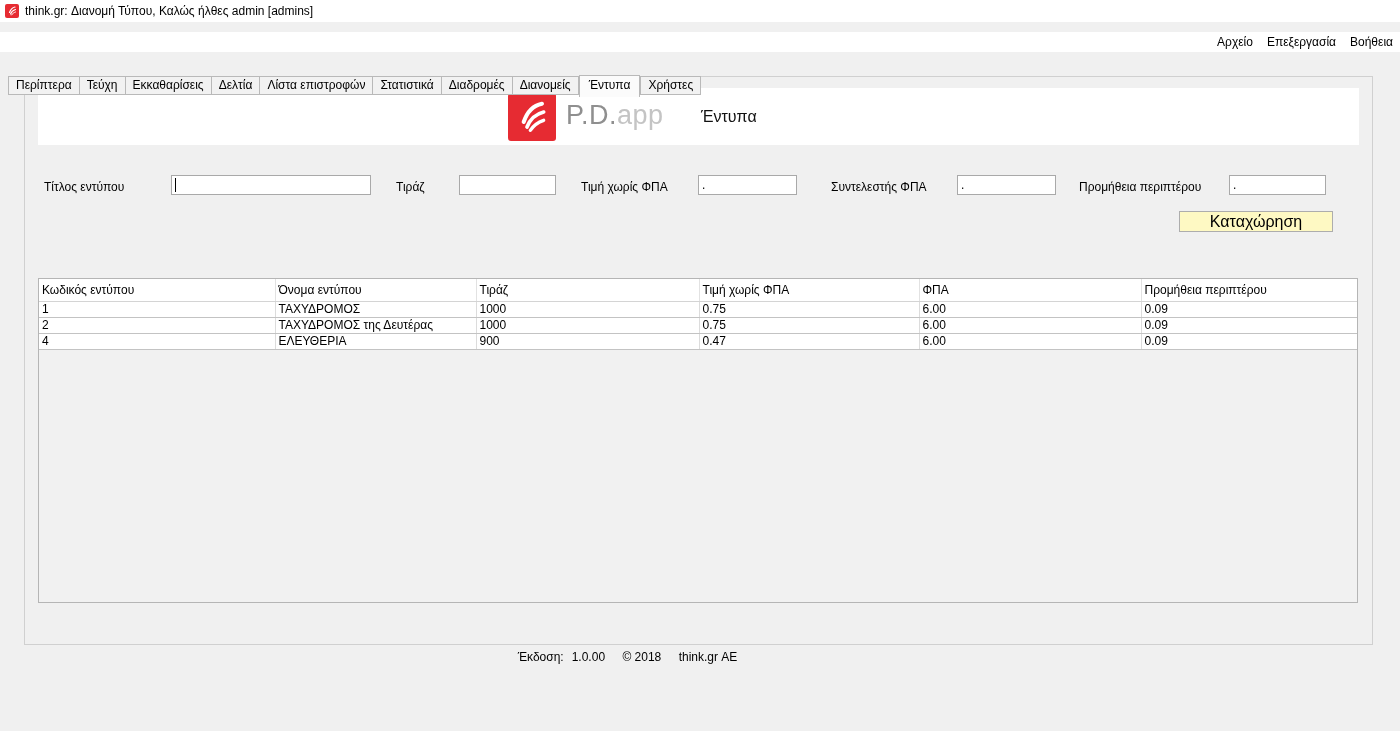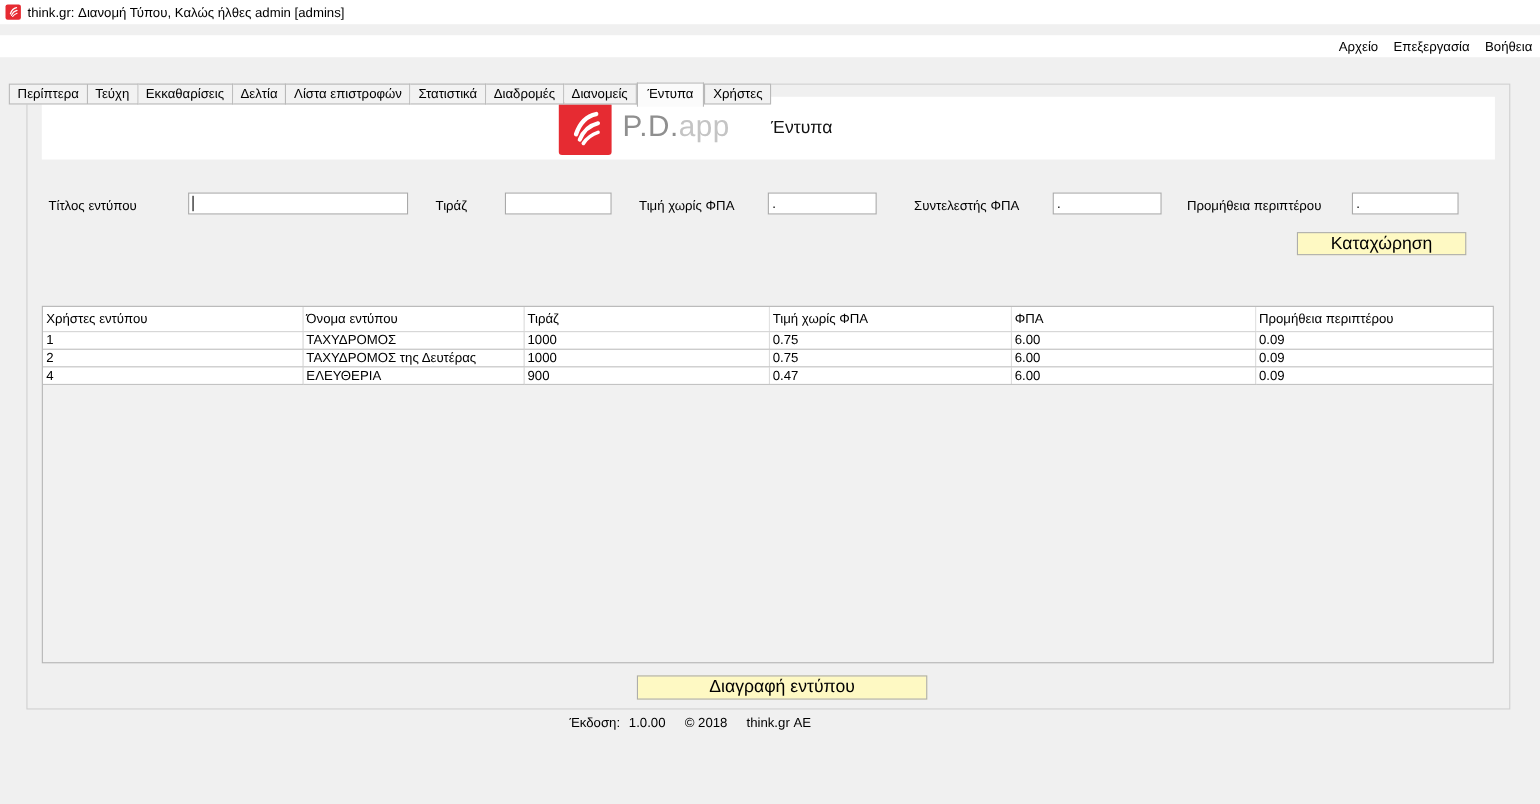--- a/index.html
+++ b/index.html
@@ -199,21 +199,21 @@
       <colgroup>
         <col style="width:236px">
           <col style="width:201px">
           <col style="width:223px">
         <col style="width:220px">
           <col style="width:222px">
           <col style="width:216px">
       </colgroup>
       <thead>
         <tr>
-            <th>Χρήστες εντύπου</th>
+            <th>Κωδικός εντύπου</th>
             <th>Όνομα εντύπου</th>
             <th>Τιράζ</th>
             <th>Τιμή χωρίς ΦΠΑ</th>
             <th>ΦΠΑ</th>
             <th>Προμήθεια περιπτέρου</th>
           </tr>
       </thead>
       <tbody>
           <tr>
             <td>1</td>
@@ -236,20 +236,19 @@
             <td>ΕΛΕΥΘΕΡΙΑ</td>
             <td>900</td>
             <td>0.47</td>
             <td>6.00</td>
             <td>0.09</td>
           </tr>
         </tbody>
     </table>
   </div>
 
-  <button class="win-button delete-btn">Διαγραφή εντύπου</button>
 </div>
 
 <div class="footer">
   <span>Έκδοση:</span><span class="ver">1.0.00</span>
   <span>© 2018</span>
   <span>think.gr ΑΕ</span>
 </div>
 
 </body></html>

